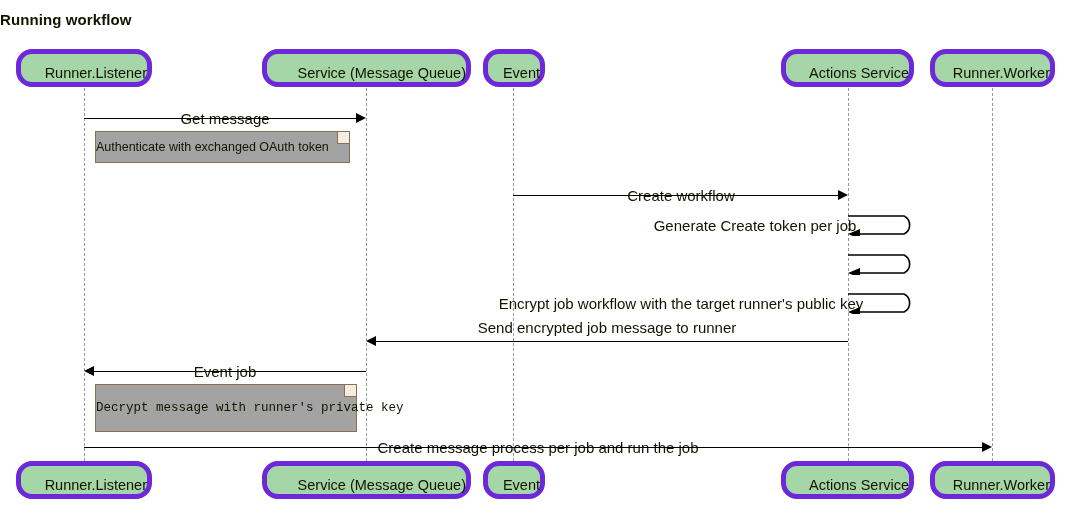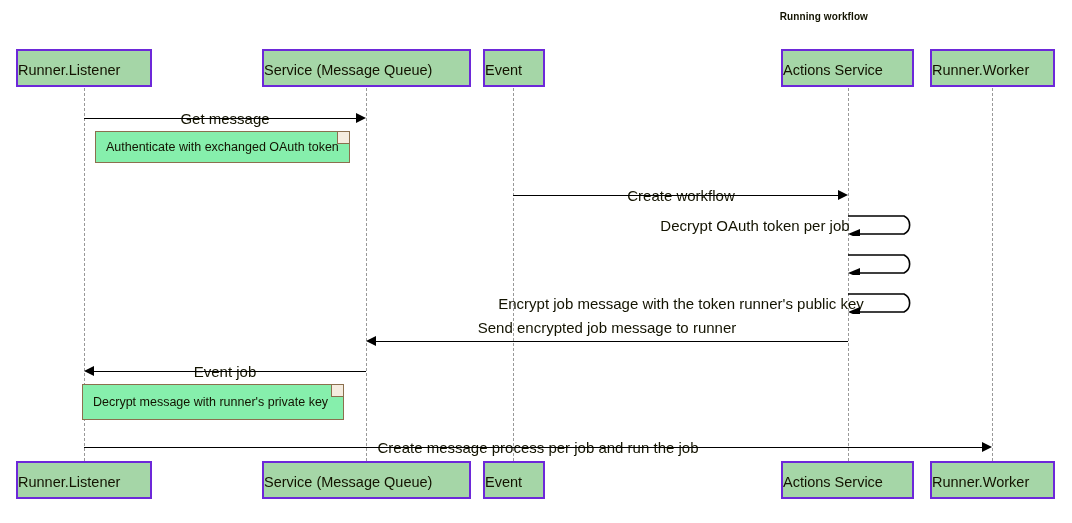--- a/index.html
+++ b/index.html
@@ -8,36 +8,36 @@
     background:#ffffff;
     font-family:"Liberation Sans", sans-serif;
     overflow:hidden;
   }
   #diagram{position:relative;width:1072px;height:523px;}
 
   .title{
     position:absolute;
     left:0;width:868px;
     top:11px;
-    text-align:right;
-    font-size:10px;
+    text-align:left;
+    font-size:15px;
     font-weight:bold;
     color:#131300;
     letter-spacing:0.1px;
   }
 
   
   .actor{
     position:absolute;
     background:#a5d6a7;
-    border:2px solid #6d28d9;
-    border-radius:0;
+    border:5px solid #6d28d9;
+    border-radius:16px;
     height:38px;
     line-height:38px;
-    text-align:left;
+    text-align:right;
     font-size:14.5px;
     color:#131300;
     box-sizing:border-box;
     white-space:nowrap;
   }
 
   
   .lifeline{
     position:absolute;
     width:0;
@@ -70,28 +70,27 @@
 
   
   .selfloop{
     position:absolute;
   }
   .selfloop svg{display:block;}
 
   
   .note{
     position:absolute;
-    background:#86efac;
+    background:#a3a3a3;
     border:1px solid #8b6f4e;
     box-sizing:border-box;
     font-size:12.5px;
     color:#131300;
     display:flex;
     align-items:center;
-    padding-left:10px;
     white-space:nowrap;
   }
   .note-fold{
     position:absolute;
     top:0;right:0;
     width:11px;height:11px;
     background:#f5ecdf;
     border-left:1px solid #8b6f4e;
     border-bottom:1px solid #8b6f4e;
   }
@@ -122,36 +121,36 @@
   <div class="actor" style="left:930px;top:461px;width:125px;">Runner.Worker</div>
 
   <div class="msg-label" style="left:225px;top:102px;">Get message</div>
   <div class="msg-line" style="left:84px;top:118px;width:272px;"></div>
   <div class="arrowhead arrow-right" style="left:356px;top:113px;"></div>
 
   <div class="msg-label" style="left:681px;top:179px;">Create workflow</div>
   <div class="msg-line" style="left:513px;top:195px;width:325px;"></div>
   <div class="arrowhead arrow-right" style="left:838px;top:190px;"></div>
 
-  <div class="msg-label" style="left:755px;top:209px;">Decrypt OAuth token per job</div>
+  <div class="msg-label" style="left:755px;top:209px;">Generate Create token per job</div>
   <div class="selfloop" style="left:846px;top:214px;">
     <svg width="74" height="22" viewBox="0 0 74 22">
       <path d="M2,2 H58 A10,10 0 0 1 58,20 H12" fill="none" stroke="#000000" stroke-width="1.6"></path>
       <polygon points="14,15 14,25 2,20" fill="#000000"></polygon>
     </svg>
   </div>
 
   <div class="selfloop" style="left:846px;top:253px;">
     <svg width="74" height="22" viewBox="0 0 74 22">
       <path d="M2,2 H58 A10,10 0 0 1 58,20 H12" fill="none" stroke="#000000" stroke-width="1.6"></path>
       <polygon points="14,15 14,25 2,20" fill="#000000"></polygon>
     </svg>
   </div>
 
-  <div class="msg-label" style="left:681px;top:287px;">Encrypt job message with the token runner's public key</div>
+  <div class="msg-label" style="left:681px;top:287px;">Encrypt job workflow with the target runner's public key</div>
   <div class="selfloop" style="left:846px;top:292px;">
     <svg width="74" height="22" viewBox="0 0 74 22">
       <path d="M2,2 H58 A10,10 0 0 1 58,20 H12" fill="none" stroke="#000000" stroke-width="1.6"></path>
       <polygon points="14,15 14,25 2,20" fill="#000000"></polygon>
     </svg>
   </div>
 
   <div class="msg-label" style="left:607px;top:311px;">Send encrypted job message to runner</div>
   <div class="msg-line" style="left:376px;top:341px;width:472px;"></div>
   <div class="arrowhead arrow-left" style="left:366px;top:336px;"></div>
@@ -162,18 +161,18 @@
 
   <div class="msg-label" style="left:538px;top:431px;">Create message process per job and run the job</div>
   <div class="msg-line" style="left:84px;top:447px;width:898px;"></div>
   <div class="arrowhead arrow-right" style="left:982px;top:442px;"></div>
 
   <div class="note" style="left:95px;top:131px;width:255px;height:32px;">
     <span>Authenticate with exchanged OAuth token</span>
     <span class="note-fold"></span>
   </div>
 
-  <div class="note" style="left:82px;top:384px;width:262px;height:36px;">
+  <div class="note" style="left:95px;top:384px;width:262px;height:48px;font-family:Liberation Mono, monospace;">
     <span>Decrypt message with runner's private key</span>
     <span class="note-fold"></span>
   </div>
 
 </div>
 
 </body></html>

